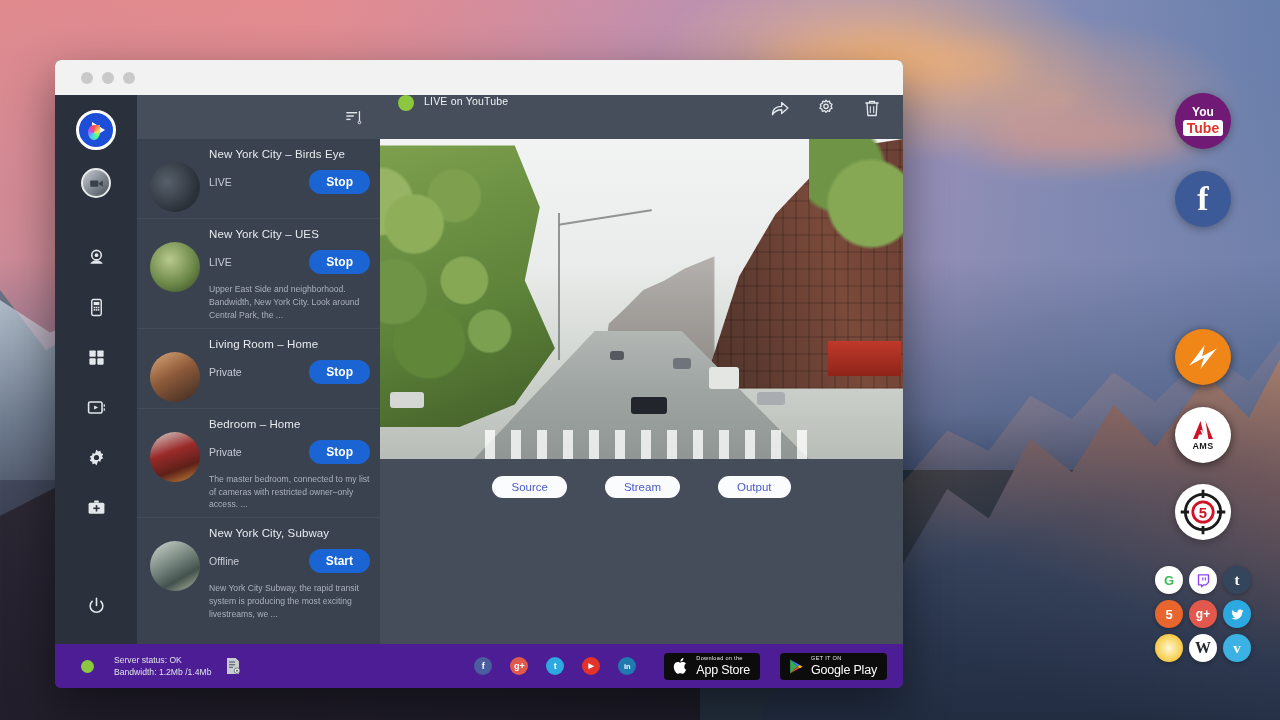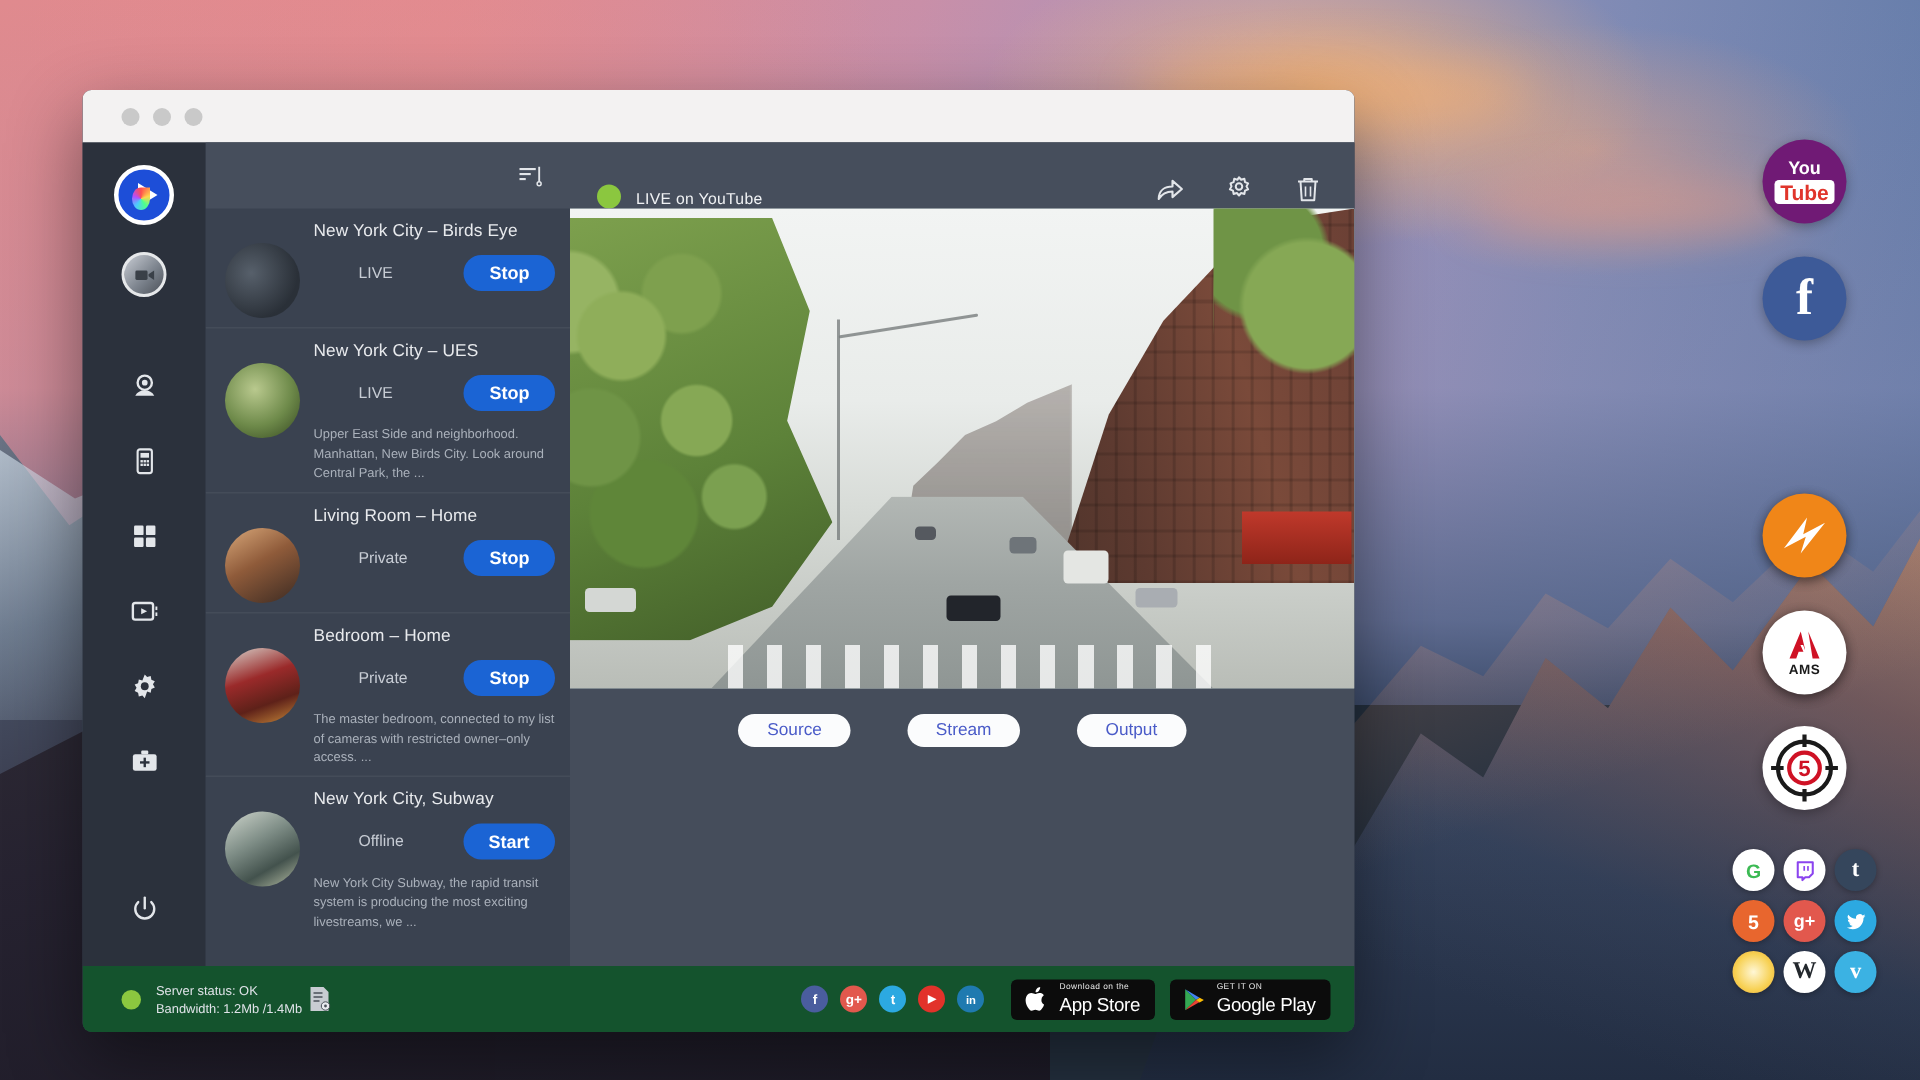--- a/index.html
+++ b/index.html
@@ -131,34 +131,34 @@
   }
   .thumb-1 { background: radial-gradient(circle at 35% 40%, #57606b, #2a3038 70%), linear-gradient(160deg,#3c4450,#1b1f26); }
   .thumb-1::after { content:""; }
   .thumb-2 { background: radial-gradient(circle at 40% 35%, #b9c98e, #6e8a4a 55%, #33461f 100%); }
   .thumb-3 { background: linear-gradient(150deg,#d9a87a 0%, #8f5b3a 45%, #3b2a22 100%); }
   .thumb-4 { background: linear-gradient(160deg,#d8d4cd 0%, #9a2a2a 40%, #5e2119 70%, #c98a3a 100%); }
   .thumb-5 { background: linear-gradient(150deg,#cfd6cd 0%, #7e8d86 40%, #43524d 70%, #b8c0a6 100%); }
 
   .cam-info { flex: 1; min-width: 0; }
   .cam-title { color: #e8eaed; font-size: 11.5px; margin-bottom: 10px; letter-spacing: .1px; }
-  .cam-row { display: flex; align-items: center; justify-content: space-between; margin-bottom: 9px; margin-left: 30px; }
+  .cam-row { display: flex; align-items: center; justify-content: space-between; margin-bottom: 9px; }
   .cam-state { color: #c7ccd4; font-size: 10.5px; }
   .cam-btn {
     background: #1b64d4; color: #fff; border: none; border-radius: 13px;
     font-size: 12px; font-weight: bold; padding: 5px 17px; cursor: pointer;
     font-family: "Liberation Sans", sans-serif;
   }
   .cam-desc { color: #aab1bb; font-size: 8.6px; line-height: 1.5; }
 
   
   .maincol { flex: 1; display: flex; flex-direction: column; background: #454d5b; min-width: 0; }
   .topbar {
     height: 44px; flex: 0 0 44px; background: #464e5c;
-    display: flex; align-items: flex-end; padding: 0 18px; gap: 10px;
+    display: flex; align-items: flex-start; padding: 0 18px; gap: 10px;
   }
   .live-dot { width: 16px; height: 16px; border-radius: 50%; background: #8bc73f; }
   .live-label { color: #f0f2f4; font-size: 10.5px; letter-spacing: .2px; }
   .topbar-spacer { flex: 1; }
   .top-icon { width: 26px; height: 26px; display: flex; align-items: center; justify-content: center; cursor: pointer; margin-left: 10px; }
   .top-icon svg { width: 20px; height: 20px; }
 
   .video {
     height: 320px; flex: 0 0 320px; position: relative; overflow: hidden;
     background: #9aa7ab;
@@ -226,22 +226,22 @@
     font-size: 11.5px; padding: 5px 19px; cursor: pointer;
     font-family: "Liberation Sans", sans-serif;
   }
   .details { padding: 28px 0 0 76px; }
   .det-row { display: flex; margin-bottom: 22px; }
   .det-label { width: 152px; color: #f0f2f5; font-size: 12.5px; }
   .det-value { color: #c7ccd4; font-size: 12.5px; }
 
   
   .footer {
-    height: 44px; flex: 0 0 44px; background: #14532d;
-    display: flex; align-items: center; padding: 0 16px; 
+    height: 44px; flex: 0 0 44px; background: #4c1d95;
+    display: flex; align-items: center; padding: 0 16px; gap: 10px;
   }
   .foot-dot { width: 13px; height: 13px; border-radius: 50%; background: #8bc73f; margin-left: 10px; }
   .foot-status { color: #dfe3e8; font-size: 8.6px; line-height: 1.42; margin-left: 10px; white-space: nowrap; }
   .foot-doc { width: 16px; height: 18px; margin-left: 4px; display: flex; align-items: flex-end; }
   .foot-spacer { flex: 1; }
   .soc { width: 18px; height: 18px; border-radius: 50%; display: flex; align-items: center; justify-content: center;
          font-size: 9px; color: #fff; font-weight: bold; margin-right: 8px; cursor: pointer; }
   .store {
     height: 27px; border-radius: 4px; background: #0c0c0c; display: flex; align-items: center;
     gap: 6px; padding: 0 10px 0 8px; margin-left: 10px; cursor: pointer;
@@ -387,21 +387,21 @@
         </div>
 
         <div class="cam-item">
           <div class="cam-thumb thumb-2"></div>
           <div class="cam-info">
             <div class="cam-title">New York City – UES</div>
             <div class="cam-row">
               <span class="cam-state">LIVE</span>
               <button class="cam-btn">Stop</button>
             </div>
-            <div class="cam-desc">Upper East Side and neighborhood. Manhattan, New Birds City. Look around Central Park, the ...</div>
+            <div class="cam-desc">Upper East Side and neighborhood. Bandwidth, New York City. Look around Central Park, the ...</div>
           </div>
         </div>
 
         <div class="cam-item">
           <div class="cam-thumb thumb-3"></div>
           <div class="cam-info">
             <div class="cam-title">Living Room – Home</div>
             <div class="cam-row">
               <span class="cam-state">Private</span>
               <button class="cam-btn">Stop</button>

